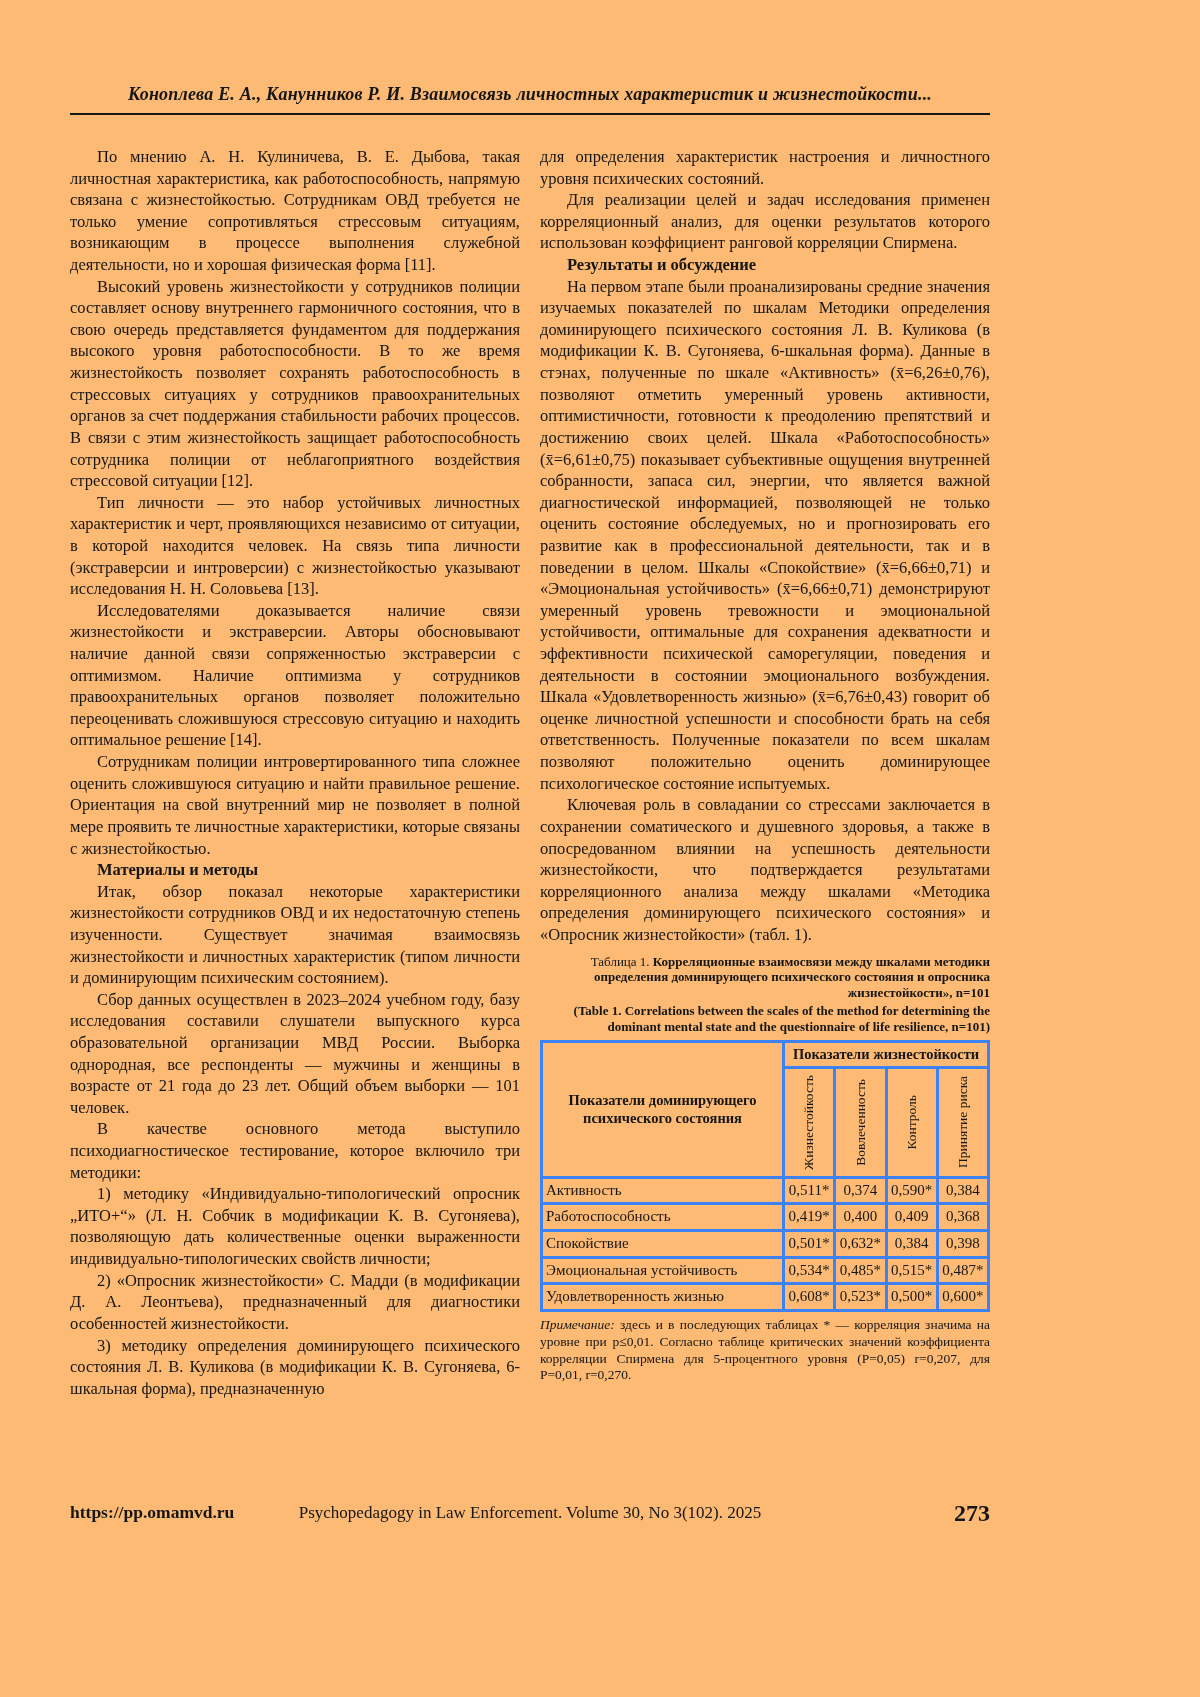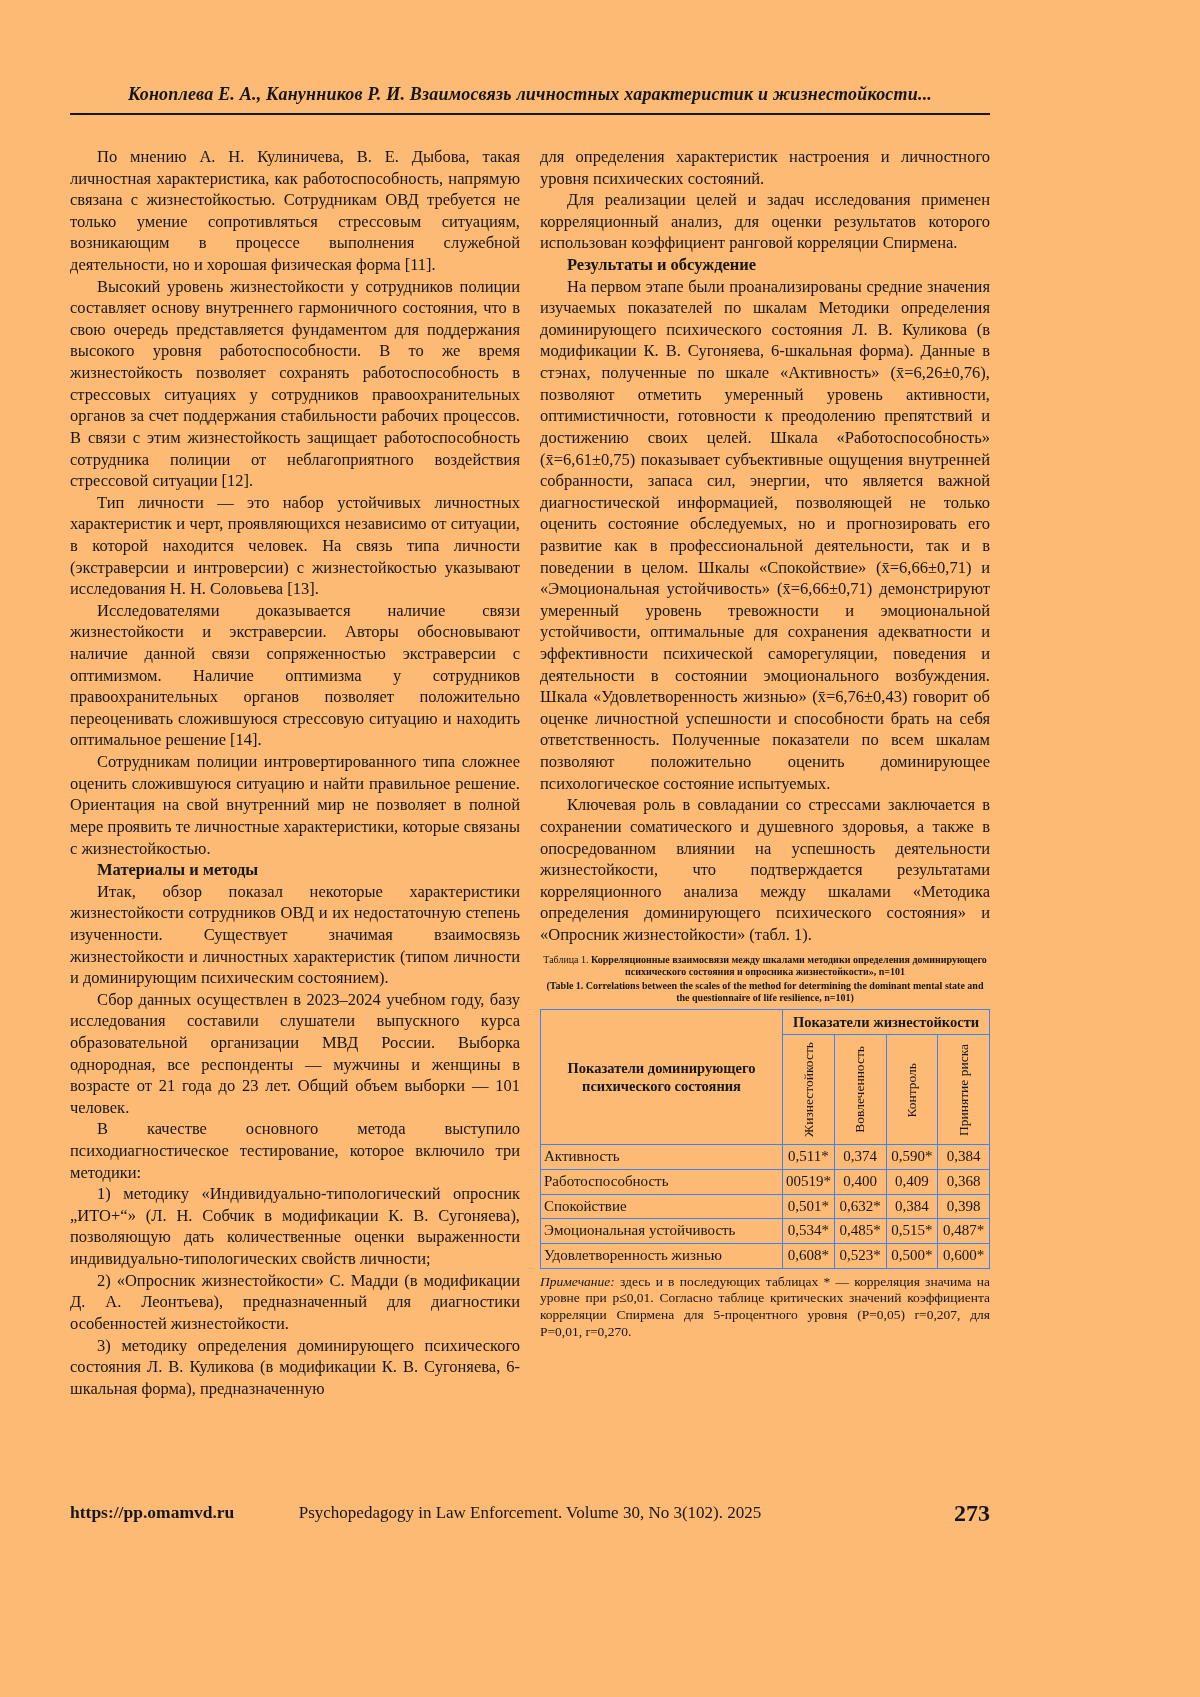--- a/index.html
+++ b/index.html
@@ -41,35 +41,35 @@
     line-height:1.31;
     text-align:justify;
     hyphens:auto;
   }
   .para { text-indent:27px; }
   .para.no-indent { text-indent:0; }
   .heading { font-weight:bold; }
 
   .table-block { margin-top:8px; }
   .tcap {
-    text-align:center;
-    font-size:10px;
+    text-align:right;
+    font-size:13px;
     line-height:1.22;
     text-indent:0;
     margin:2px 0;
   }
   .tcap-bold { font-weight:bold; }
   table.corr {
     table-layout:fixed;
     border-collapse:collapse;
     width:100%;
     margin-top:5px;
   }
   table.corr td {
-    border:1px solid #3b82f6;
+    border:3px solid #3b82f6;
     padding:2px 3px;
   }
   td.corner {
     font-weight:bold;
     font-size:14.5px;
     line-height:1.25;
     text-align:center;
     vertical-align:middle;
     padding-left:7px;
   }
@@ -201,21 +201,21 @@
             </tr>
             <tr>
               <td class="rlabel">Активность</td>
               <td class="rval">0,511*</td>
               <td class="rval">0,374</td>
               <td class="rval">0,590*</td>
               <td class="rval">0,384</td>
             </tr>
             <tr>
               <td class="rlabel">Работоспособность</td>
-              <td class="rval">00519*</td>
+              <td class="rval">0,419*</td>
               <td class="rval">0,400</td>
               <td class="rval">0,409</td>
               <td class="rval">0,368</td>
             </tr>
             <tr>
               <td class="rlabel">Спокойствие</td>
               <td class="rval">0,501*</td>
               <td class="rval">0,632*</td>
               <td class="rval">0,384</td>
               <td class="rval">0,398</td>

